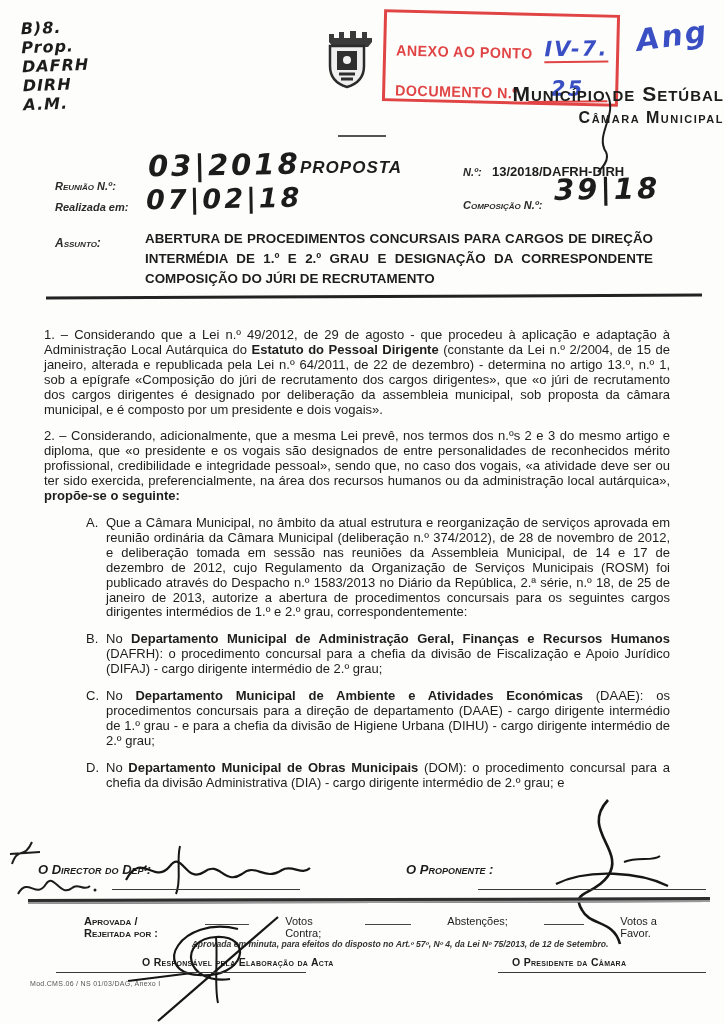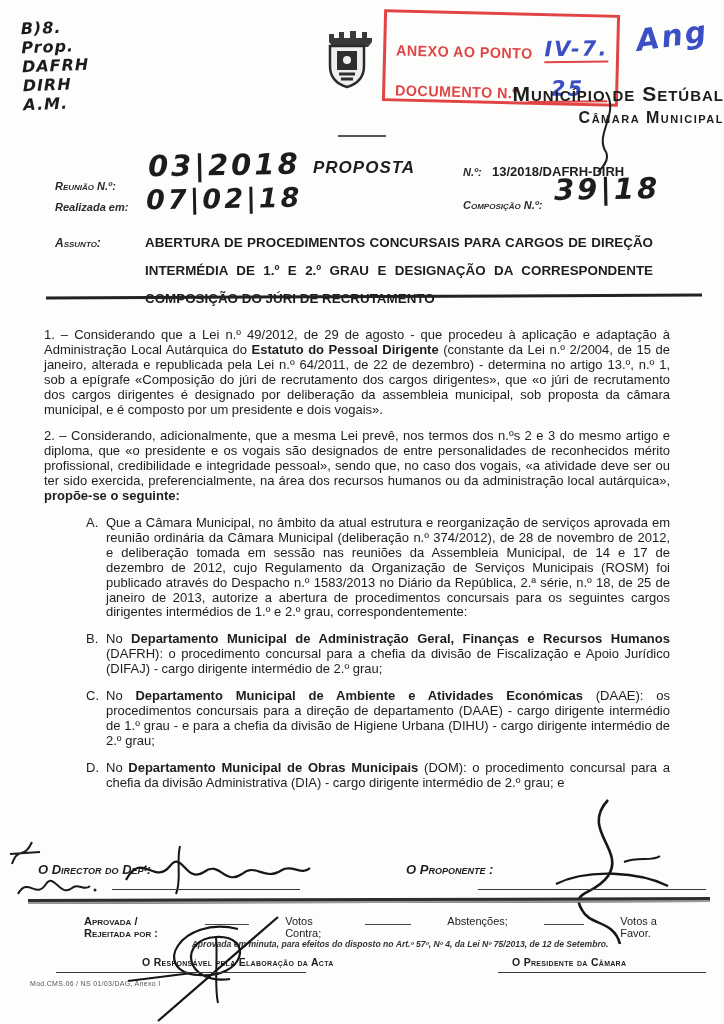--- a/index.html
+++ b/index.html
@@ -35,21 +35,21 @@
   .letterhead{left:0;top:82px;width:724px;text-align:right;}
   .lh1{font-size:21px;font-weight:600;letter-spacing:1px;}
   .lh2{font-size:16px;font-weight:600;letter-spacing:1.5px;margin-top:3px;}
   .lh-rule{width:48px;height:2px;background:#555;margin:8px auto 0 auto;}
 
   
   .lbl{font-style:italic;font-size:11px;font-weight:600;color:#2a2a2a;}
   .hnum{font-size:29px;letter-spacing:3px;font-weight:600;transform:rotate(-1deg);white-space:nowrap;}
   .proposta{font-size:17px;font-weight:bold;font-style:italic;letter-spacing:1px;}
   .numval{font-size:13px;font-weight:bold;}
-  .assunto-text{font-weight:bold;font-size:13.4px;line-height:28px;text-align:justify;}
+  .assunto-text{font-weight:bold;font-size:13.4px;line-height:20px;text-align:justify;}
 
   .rule-main{left:46px;top:295px;width:656px;height:2.5px;background:#222;transform:rotate(-.25deg);}
 
   
   .doc-body{left:44px;top:328px;width:626px;font-size:13px;line-height:14.9px;text-align:justify;}
   .doc-body p{margin:0 0 12px 0;}
   .item{display:flex;margin:0 0 12px 0;padding-left:42px;}
   .item .letter{width:20px;flex:0 0 20px;}
   .item p{margin:0;flex:1;}
   b{font-weight:bold;}
@@ -109,21 +109,21 @@
     <div class="lh1 sc">Município de Setúbal</div>
     <div class="lh2 sc">Câmara Municipal</div>
     <div class="lh-rule"></div>
   </div>
 
   <span class="abs lbl sc" style="left:55px;top:180px;">Reunião N.º:</span>
   <span class="abs hand hand-black hnum" style="left:148px;top:148px;">03|2018</span>
   <span class="abs lbl" style="left:55px;top:201px;">Realizada em:</span>
   <span class="abs hand hand-black hnum" style="left:146px;top:183px;font-size:27px;">07|02|18</span>
 
-  <span class="abs proposta" style="left:313px;top:158px;">PROPOSTA</span>
+  <span class="abs proposta" style="left:300px;top:158px;">PROPOSTA</span>
 
   <span class="abs lbl" style="left:463px;top:166px;">N.º:</span>
   <span class="abs numval" style="left:492px;top:164px;">13/2018/DAFRH-DIRH</span>
   <span class="abs lbl sc" style="left:463px;top:199px;">Composição N.º:</span>
   <span class="abs hand hand-black hnum" style="left:554px;top:172px;">39|18</span>
 
   <span class="abs lbl sc" style="left:55px;top:236px;font-size:12px;">Assunto:</span>
   <div class="abs assunto-text" style="left:145px;top:229px;width:508px;">ABERTURA DE PROCEDIMENTOS CONCURSAIS PARA CARGOS DE DIREÇÃO INTERMÉDIA DE 1.º E 2.º GRAU E DESIGNAÇÃO DA CORRESPONDENTE COMPOSIÇÃO DO JÚRI DE RECRUTAMENTO</div>
 
   <div class="abs rule-main"></div>

